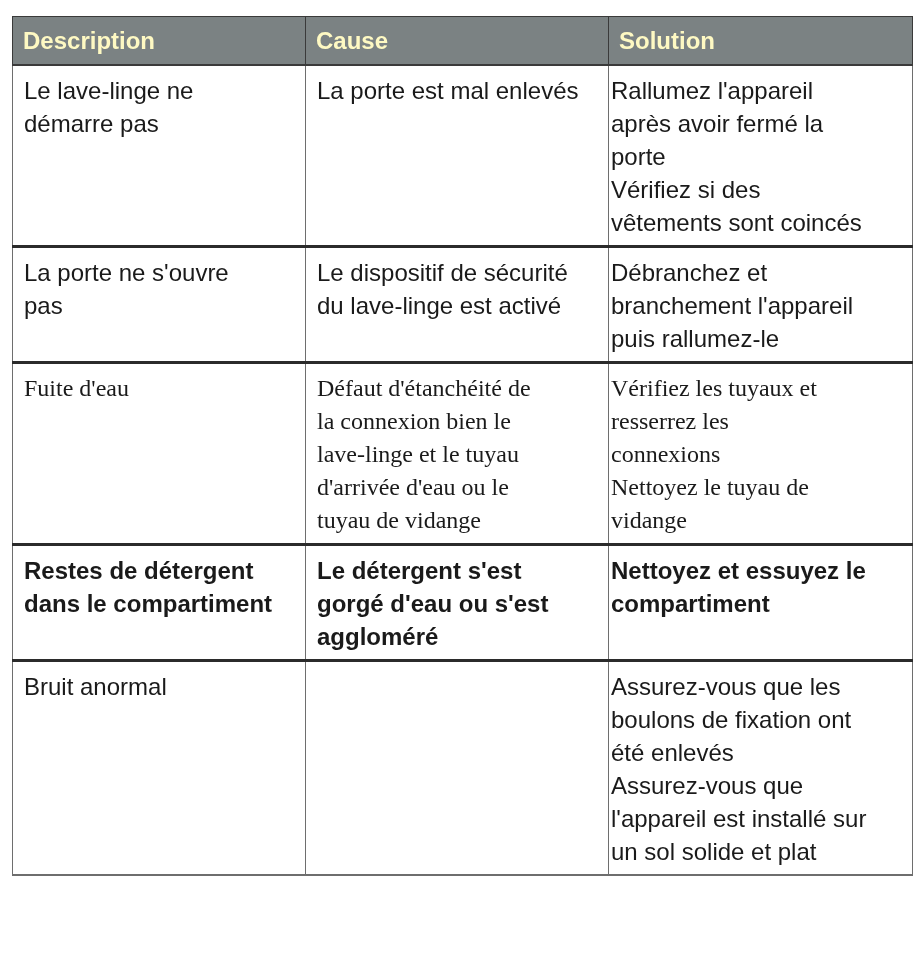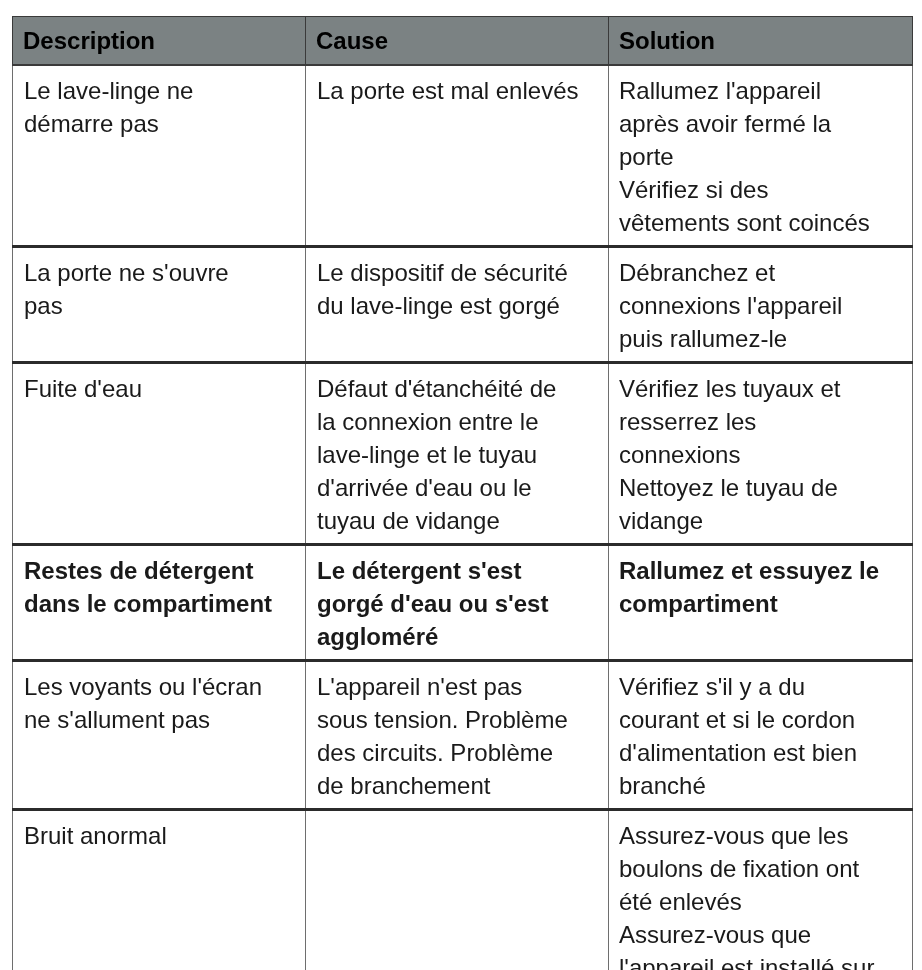--- a/index.html
+++ b/index.html
@@ -21,21 +21,21 @@
       top: 16px;
       width: 900px;
       border-collapse: collapse;
       table-layout: fixed;
     }
     .tbl col.c1 { width: 293px; }
     .tbl col.c2 { width: 303px; }
     .tbl col.c3 { width: 304px; }
     .tbl th {
       background: #7b8283;
-      color: #000000;
+      color: #fef9c3;
       font-weight: bold;
       font-size: 24px;
       text-align: left;
       padding: 8px 0 7px 10px;
       height: 32px;
       border: 1.5px solid #3a3a3a;
       border-bottom: 2px solid #3a3a3a;
       vertical-align: middle;
     }
     .tbl td {
@@ -43,25 +43,25 @@
       line-height: 33px;
       vertical-align: top;
       padding: 8px 8px 6px 11px;
       border-left: 1.5px solid #6e6e6e;
       border-right: 1.5px solid #6e6e6e;
       border-bottom: 3px solid #2b2b2b;
       white-space: pre-line;
     }
     .tbl tr.r1 td { height: 154px; }
     .tbl tr.r2 td { height: 96px; border-radius: 20px; }
-    .tbl tr.r3 td { height: 154px; }
+    .tbl tr.r3 td { height: 154px; font-family: Liberation Serif, serif; }
     .tbl tr.r4 td { height: 93px; font-weight: bold; }
     .tbl tr.r5 td { height: 124px; }
     .tbl tr.r6 td { height: 190px; border-bottom: 2px solid #6e6e6e; }
-    .tbl td.solution { padding-left: 10px; }
+    .tbl td.solution { padding-left: 2px; }
   </style>
 </head>
 <body>
 
 <table class="tbl">
   <colgroup>
     <col class="c1">
       <col class="c2">
       <col class="c3">
   </colgroup>
@@ -80,58 +80,46 @@
       <td class="solution">Rallumez l'appareil
 après avoir fermé la
 porte
 Vérifiez si des
 vêtements sont coincés</td>
     </tr>
     <tr class="r2">
       <td>La porte ne s'ouvre
 pas</td>
       <td>Le dispositif de sécurité
-du lave-linge est gorgé</td>
+du lave-linge est activé</td>
       <td class="solution">Débranchez et
-connexions l'appareil
+branchement l'appareil
 puis rallumez-le</td>
     </tr>
     <tr class="r3">
       <td>Fuite d'eau</td>
       <td>Défaut d'étanchéité de
-la connexion entre le
+la connexion bien le
 lave-linge et le tuyau
 d'arrivée d'eau ou le
 tuyau de vidange</td>
       <td class="solution">Vérifiez les tuyaux et
 resserrez les
 connexions
 Nettoyez le tuyau de
 vidange</td>
     </tr>
     <tr class="r4">
       <td>Restes de détergent
 dans le compartiment</td>
       <td>Le détergent s'est
 gorgé d'eau ou s'est
 aggloméré</td>
-      <td class="solution">Rallumez et essuyez le
+      <td class="solution">Nettoyez et essuyez le
 compartiment</td>
-    </tr>
-    <tr class="r5">
-      <td>Les voyants ou l'écran
-ne s'allument pas</td>
-      <td>L'appareil n'est pas
-sous tension.  Problème
-des circuits.  Problème
-de branchement</td>
-      <td class="solution">Vérifiez s'il y a du
-courant et si le cordon
-d'alimentation est bien
-branché</td>
     </tr>
     <tr class="r6">
       <td>Bruit anormal</td>
       <td></td>
       <td class="solution">Assurez-vous que les
 boulons de fixation ont
 été enlevés
 Assurez-vous que
 l'appareil est installé sur
 un sol solide et plat</td>

